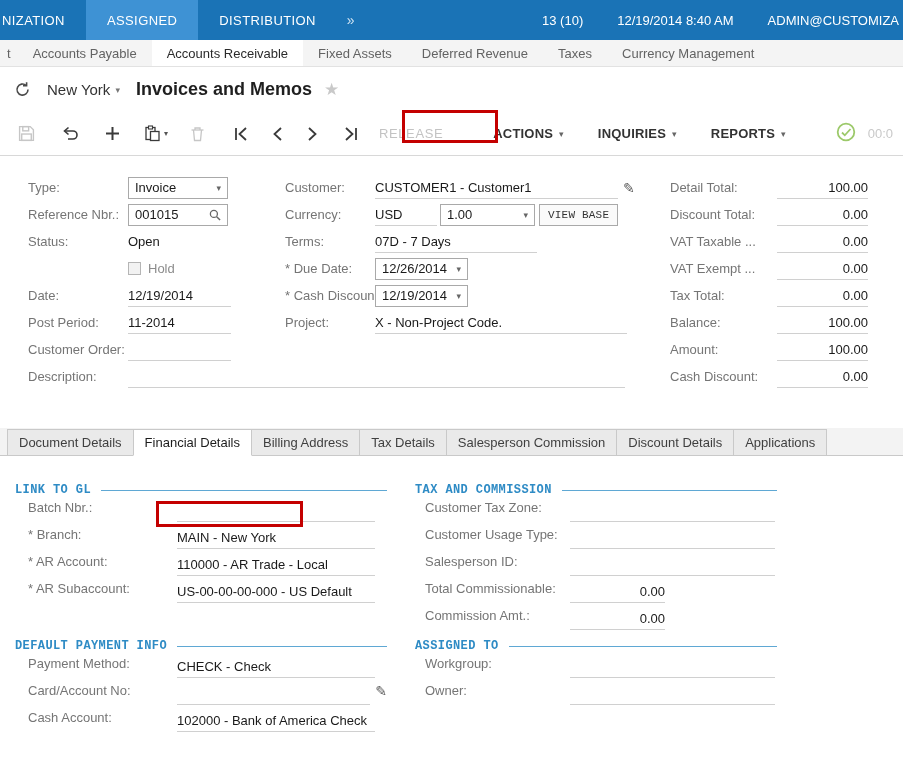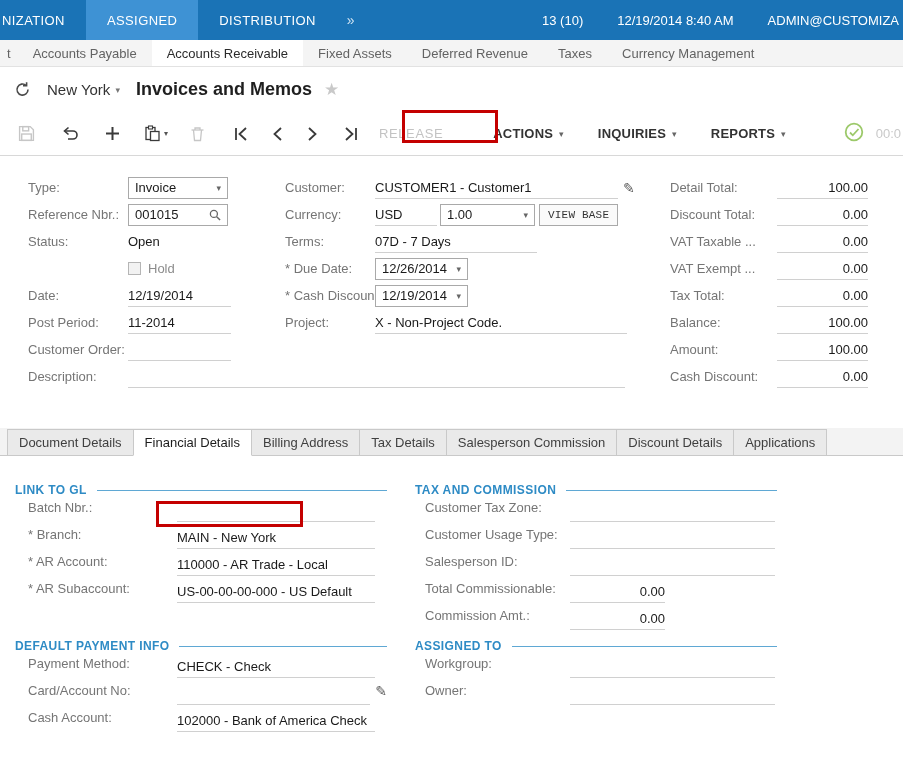--- a/index.html
+++ b/index.html
@@ -44,21 +44,21 @@
     background:#fff; border-bottom:1px solid #d8d8d8; display:flex; align-items:center;
     padding-left:18px; }
   .tbtn { display:inline-flex; align-items:center; color:#3a3a3a; }
   .tbtn.disabled { color:#c6c6c6; }
   .mr22{margin-right:22px}.mr24{margin-right:24px}.mr26{margin-right:26px}.mr28{margin-right:28px}
   .mini-caret { font-size:8px; color:#555; margin-left:3px; }
   .release { margin-left:20px; margin-right:50px; color:#c3c3c3; font-size:13px; letter-spacing:.6px; }
   .tmenu { display:inline-flex; align-items:center; margin-right:34px; font-size:13px;
     font-weight:bold; color:#333; letter-spacing:.2px; }
   .tmenu .caret { font-size:9px; color:#666; margin-left:6px; font-weight:normal; }
-  .tbright { margin-left:auto; display:flex; align-items:center; gap:12px; padding-right:2px; }
+  .tbright { margin-left:auto; display:flex; align-items:center; gap:12px; padding-right:10px; }
   .timer { color:#c9c9c9; font-size:13px; }
 
   
   .summary { position:absolute; top:156px; left:0; width:903px; height:272px; background:#fff; }
   .sumcol { position:absolute; top:18px; }
   #sumL { left:28px; }
   #sumM { left:285px; }
   #sumR { left:670px; width:198px; }
   .frow { display:flex; align-items:center; height:27px; }
   .flabel { color:#757575; flex-shrink:0; white-space:nowrap; overflow:hidden; }
@@ -91,21 +91,21 @@
     border:1px solid #c9c9c9; margin-right:-1px; margin-bottom:-1px;
     font-size:13px; color:#3f3f3f; white-space:nowrap; position:relative; }
   .tab.active { background:#fff; border-bottom-color:#fff; color:#1c1c1c; z-index:2; }
 
   
   .tabcontent { position:absolute; top:456px; left:0; width:903px; bottom:0; background:#fff; }
   .gcol { position:absolute; top:24px; }
   #gL { left:15px; width:372px; }
   #gR { left:415px; width:362px; }
   .sechead { display:flex; align-items:center; height:20px; color:#2e8bc5;
-    font-size:12px; font-weight:bold; letter-spacing:.4px; white-space:nowrap; }
+    font-size:12px; font-weight:bold; letter-spacing:.4px; white-space:nowrap;font-family:Liberation Mono, monospace; }
   .sechead::after { content:""; flex:1; height:1px; background:#5fa8d4; margin-left:10px; }
   .grow { display:flex; height:27px; padding-left:13px; }
   #gL .grow .flabel { width:149px; }
   #gR .grow { padding-left:10px; }
   #gR .grow .flabel { width:145px; }
   .mt28 { margin-top:28px; }
   .mt1 { margin-top:1px; }
 
   
   .hlbox { position:absolute; border:3px solid #c40000; z-index:20; pointer-events:none; }

